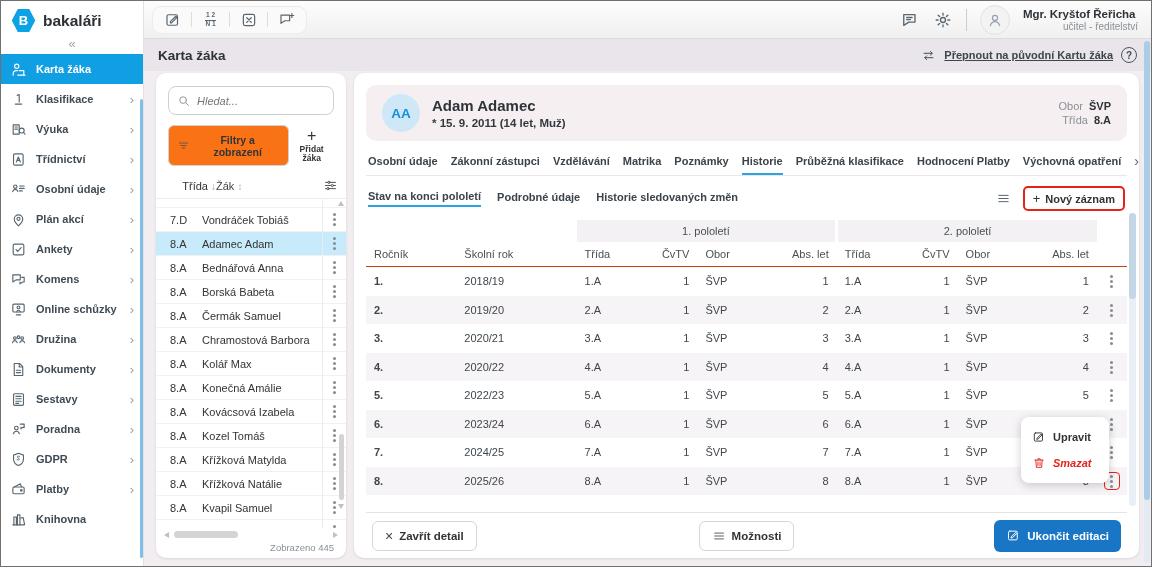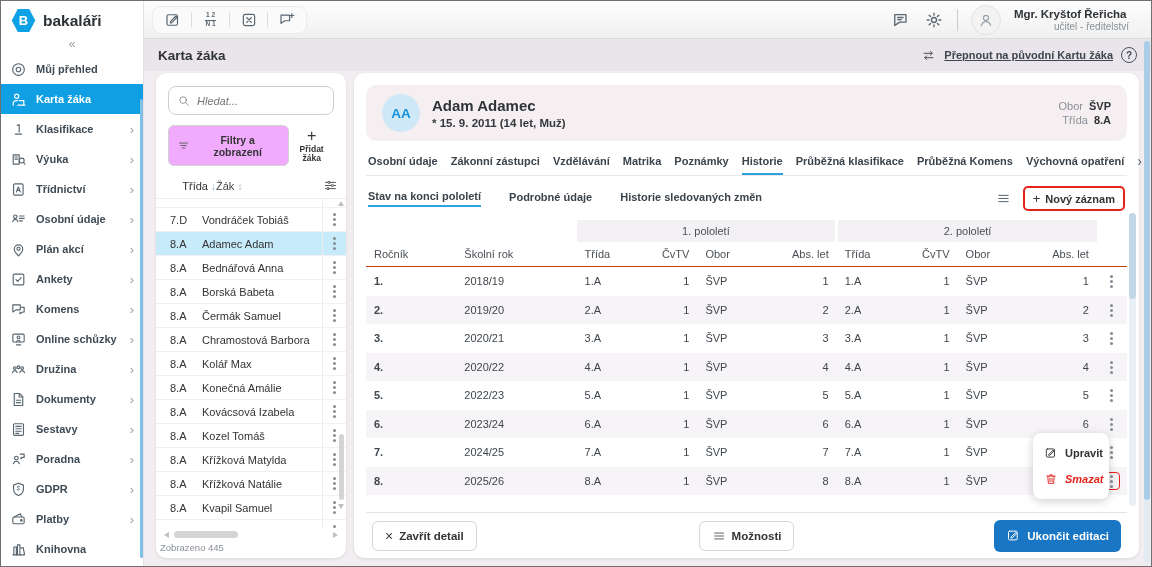--- a/index.html
+++ b/index.html
@@ -23,21 +23,21 @@
   .nav-item .chev { margin-left: auto; color: #97a1ab; font-size: 13px; font-weight: normal; }
   .nav-item.active { background: #119fe4; color: #fff; }
   .nav-item.active .ic { color: #fff; }
   .sidebar-vscroll { position: absolute; right: 0; top: 98px; bottom: 8px; width: 3px;
                      background: #7fc0e8; border-radius: 2px; }
 
   
   .main-col { flex: 1; display: flex; flex-direction: column; min-width: 0; }
 
   .topbar { height: 38px; background: linear-gradient(#fdfdfd, #f0f0f0); border-bottom: 1px solid #dcdcdc;
-            display: flex; align-items: center; padding: 0 22px 0 8px; flex-shrink: 0; }
+            display: flex; align-items: center; padding: 0 13px 0 8px; flex-shrink: 0; }
   .toolbar-pill { display: flex; align-items: center; gap: 9px; background: #fafafa;
                   border: 1px solid #ececec; border-radius: 9px; height: 28px; padding: 0 10px; }
   .tool-btn { width: 19px; height: 19px; color: #5a6670; cursor: pointer; display: flex; align-items: center; justify-content: center; }
   .tool-btn .ic { width: 18px; height: 18px; }
   .tool-sep { width: 1px; height: 15px; background: #ddd; }
   .grades-mini { font-size: 6.5px; font-weight: bold; line-height: 1.05; color: #5a6670; text-align: center; }
   .grades-mini span { display: block; }
   .grades-mini span:first-child { border-bottom: 1px solid #5a6670; padding-bottom: 1px; }
   .topbar-right { margin-left: auto; display: flex; align-items: center; gap: 13px; }
   .top-ic { width: 20px; height: 20px; color: #5a6670; cursor: pointer; }
@@ -64,21 +64,21 @@
   
   .list-card { width: 190px; flex-shrink: 0; background: #fff; border-radius: 10px;
                box-shadow: 0 1px 3px rgba(0,0,0,.10); display: flex; flex-direction: column;
                padding: 13px 0 5px; }
   .search-box { margin: 0 12px; height: 29px; border: 1px solid #cfcfcf; border-radius: 8px;
                 display: flex; align-items: center; gap: 6px; padding: 0 8px; }
   .search-box .ic { width: 14px; height: 14px; color: #8a9097; flex-shrink: 0; }
   .search-box input { border: none; outline: none; width: 100%; font-style: italic;
                       font-size: 11px; color: #555; font-family: inherit; background: transparent; }
   .filters-row { display: flex; align-items: center; justify-content: space-between; margin: 10px 12px 7px; }
-  .filters-btn { display: flex; align-items: center; gap: 5px; border: 1px solid #d2d2d2; background: #f0abfc;
+  .filters-btn { display: flex; align-items: center; gap: 5px; border: 1px solid #d2d2d2; background: #f97316;
                  border-radius: 6px; height: 41px; padding: 15px 8px; font-size: 10.5px; font-weight: bold;
                  color: #333; cursor: pointer; font-family: inherit; }
   .filters-btn .ic { width: 13px; height: 13px; color: #555; }
   .add-btn { text-align: center; font-size: 8.5px; color: #333; font-weight: bold; cursor: pointer; line-height: 1.1; }
   .add-btn .plus { display: block; font-size: 16px; font-weight: normal; color: #333; }
   .list-head { display: flex; align-items: center; padding: 5px 8px 5px 14px; font-size: 11px;
                color: #333; border-bottom: 1px solid #ececec; }
   .lh-class { width: 46px; font-weight: normal; text-align: right; }
   .lh-sort { color: #6fa7c9; font-size: 10px; }
   .lh-student { flex: 1; color: #444; }
@@ -96,21 +96,21 @@
   .list-vscroll { position: absolute; right: 1px; top: 2px; bottom: 2px; width: 8px; }
   .tri { width: 0; height: 0; border-left: 3.5px solid transparent; border-right: 3.5px solid transparent; margin: 0 auto; }
   .tri.up { border-bottom: 5px solid #c0c0c0; }
   .tri.down { border-top: 5px solid #c0c0c0; }
   .list-vthumb { width: 5px; background: #d4d4d4; border-radius: 3px; height: 66px; margin: 228px auto 0; }
   .hscroll-row { display: flex; align-items: center; gap: 3px; margin: 2px 8px 0; height: 9px; }
   .tri.left { border-top: 3.5px solid transparent; border-bottom: 3.5px solid transparent; border-right: 5px solid #c0c0c0; border-left: none; }
   .tri.right { border-top: 3.5px solid transparent; border-bottom: 3.5px solid transparent; border-left: 5px solid #c0c0c0; border-right: none; }
   .hscroll-track { flex: 1; height: 7px; border-radius: 4px; position: relative; }
   .hscroll-thumb { position: absolute; left: 2px; top: 0; width: 64px; height: 7px; background: #d4d4d4; border-radius: 4px; }
-  .list-footer { font-size: 9.5px; color: #8a9097; padding: 3px 4px 0; }
+  .list-footer { text-align: right; font-size: 9.5px; color: #8a9097; padding: 3px 12px 0; }
 
   
   .detail-card { flex: 1; background: #fff; border-radius: 10px; box-shadow: 0 1px 3px rgba(0,0,0,.10);
                  display: flex; flex-direction: column; padding: 12px 12px 0; position: relative; min-width: 0; }
   .student-band { background: #f5eff1; border-radius: 10px; min-height: 56px; display: flex;
                   align-items: center; padding: 8px 16px; gap: 12px; }
   .student-avatar { width: 38px; height: 38px; border-radius: 50%; background: #cfe8f8; color: #1591d8;
                     font-weight: bold; font-size: 13.5px; display: flex; align-items: center;
                     justify-content: center; flex-shrink: 0; }
   .student-name { font-size: 15px; font-weight: bold; color: #2e3338; }
@@ -145,21 +145,21 @@
   .htable td { padding: 6px 8px; }
   .htable tr.stripe td { background: #f6f4f7; }
   .td-rocnik { font-weight: bold; }
   .kebab-cell { width: 26px; text-align: center; }
   .kebab { display: inline-flex; align-items: center; justify-content: center; width: 14px; height: 16px;
            color: #868d94; cursor: pointer; }
   .kebab-dots { width: 3px; height: 3px; border-radius: 50%; background: currentColor;
                 box-shadow: 0 -5px 0 currentColor, 0 5px 0 currentColor; }
   .kebab.hl-red { outline: 1.5px solid #e8211a; border-radius: 3px; }
 
-  .row-menu { position: absolute; right: 30px; top: 360px; width: 76px; background: #fff;
+  .row-menu { position: absolute; right: 30px; top: 344px; width: 88px; background: #fff;
               border-radius: 8px; box-shadow: 0 2px 10px rgba(0,0,0,.20); padding: 7px 0; z-index: 6; }
   .row-menu-item { display: flex; align-items: center; gap: 7px; padding: 6px 11px; font-size: 11px;
                    font-weight: bold; color: #333; cursor: pointer; }
   .row-menu-item .ic { width: 14px; height: 14px; }
   .row-menu-item.danger { color: #e3241b; font-style: italic; }
   .row-menu-item.danger .ic { color: #e3241b; }
 
   .detail-footer { margin-top: auto; border-top: 1px solid #e4e4e4; height: 46px; display: flex;
                    align-items: center; padding: 0 6px; position: relative; }
   .btn-outline { display: flex; align-items: center; gap: 6px; border: 1px solid #d6d6d6; border-radius: 6px;
@@ -186,29 +186,20 @@
 
 <div class="window">
 
   <aside class="sidebar">
     <div class="logo-row">
       <div class="logo-hex">B</div>
       <div class="brand-name">bakaláři</div>
     </div>
     <div class="collapse-btn">«</div>
     <nav class="nav" id="sidebar-nav">
-        <div class="nav-item">
-          <span>
-            <svg class="ic" viewBox="0 0 24 24" fill="none" stroke="currentColor" stroke-width="1.6" stroke-linecap="round" stroke-linejoin="round">
-              <circle cx="12" cy="12" r="8.2"></circle>
-              <circle cx="12" cy="12" r="3.2"></circle>
-            </svg>
-          </span>
-          <span>Můj přehled</span>
-        </div>
         <div class="nav-item active">
           <span>
             <svg class="ic" viewBox="0 0 24 24" fill="none" stroke="currentColor" stroke-width="1.6" stroke-linecap="round" stroke-linejoin="round">
               <circle cx="9.5" cy="7.5" r="3"></circle>
               <path d="M4.5 20v-2.5c0-2.2 1.8-4 4-4h2"></path>
               <path d="M13 13.5h6.5V20"></path>
               <path d="M11 20h10"></path>
             </svg>
           </span>
           <span>Karta žáka</span>
@@ -664,29 +655,29 @@
         </div>
 
         <div class="tabs-row" id="tabs-row">
             <span class="tab">Osobní údaje</span>
             <span class="tab">Zákonní zástupci</span>
             <span class="tab">Vzdělávání</span>
             <span class="tab">Matrika</span>
             <span class="tab">Poznámky</span>
             <span class="tab active">Historie</span>
             <span class="tab">Průběžná klasifikace</span>
-            <span class="tab">Průběžná Komens</span>
+            <span class="tab">Hodnocení Platby</span>
             <span class="tab">Výchovná opatření</span>
             <span class="tabs-right">
               <span class="chev-r">›</span>
             </span>
           </div>
 
         <div class="subtabs-row">
-          <span id="subtabs-mount" style="display:flex;gap:28px;align-items:center;">
+          <span id="subtabs-mount" style="display:flex;gap:16px;align-items:center;">
               <span class="subtab active">Stav na konci pololetí</span>
               <span class="subtab">Podrobné údaje</span>
               <span class="subtab">Historie sledovaných změn</span>
             </span>
           <span class="subtabs-right">
             <span class="ic" id="view-menu-icon">
                 <svg class="ic" viewBox="0 0 24 24" fill="none" stroke="currentColor" stroke-width="1.6" stroke-linecap="round" stroke-linejoin="round" width="15" height="15">
                   <path d="M4.5 7h15M4.5 12h15M4.5 17h15"></path>
                 </svg>
               </span>

